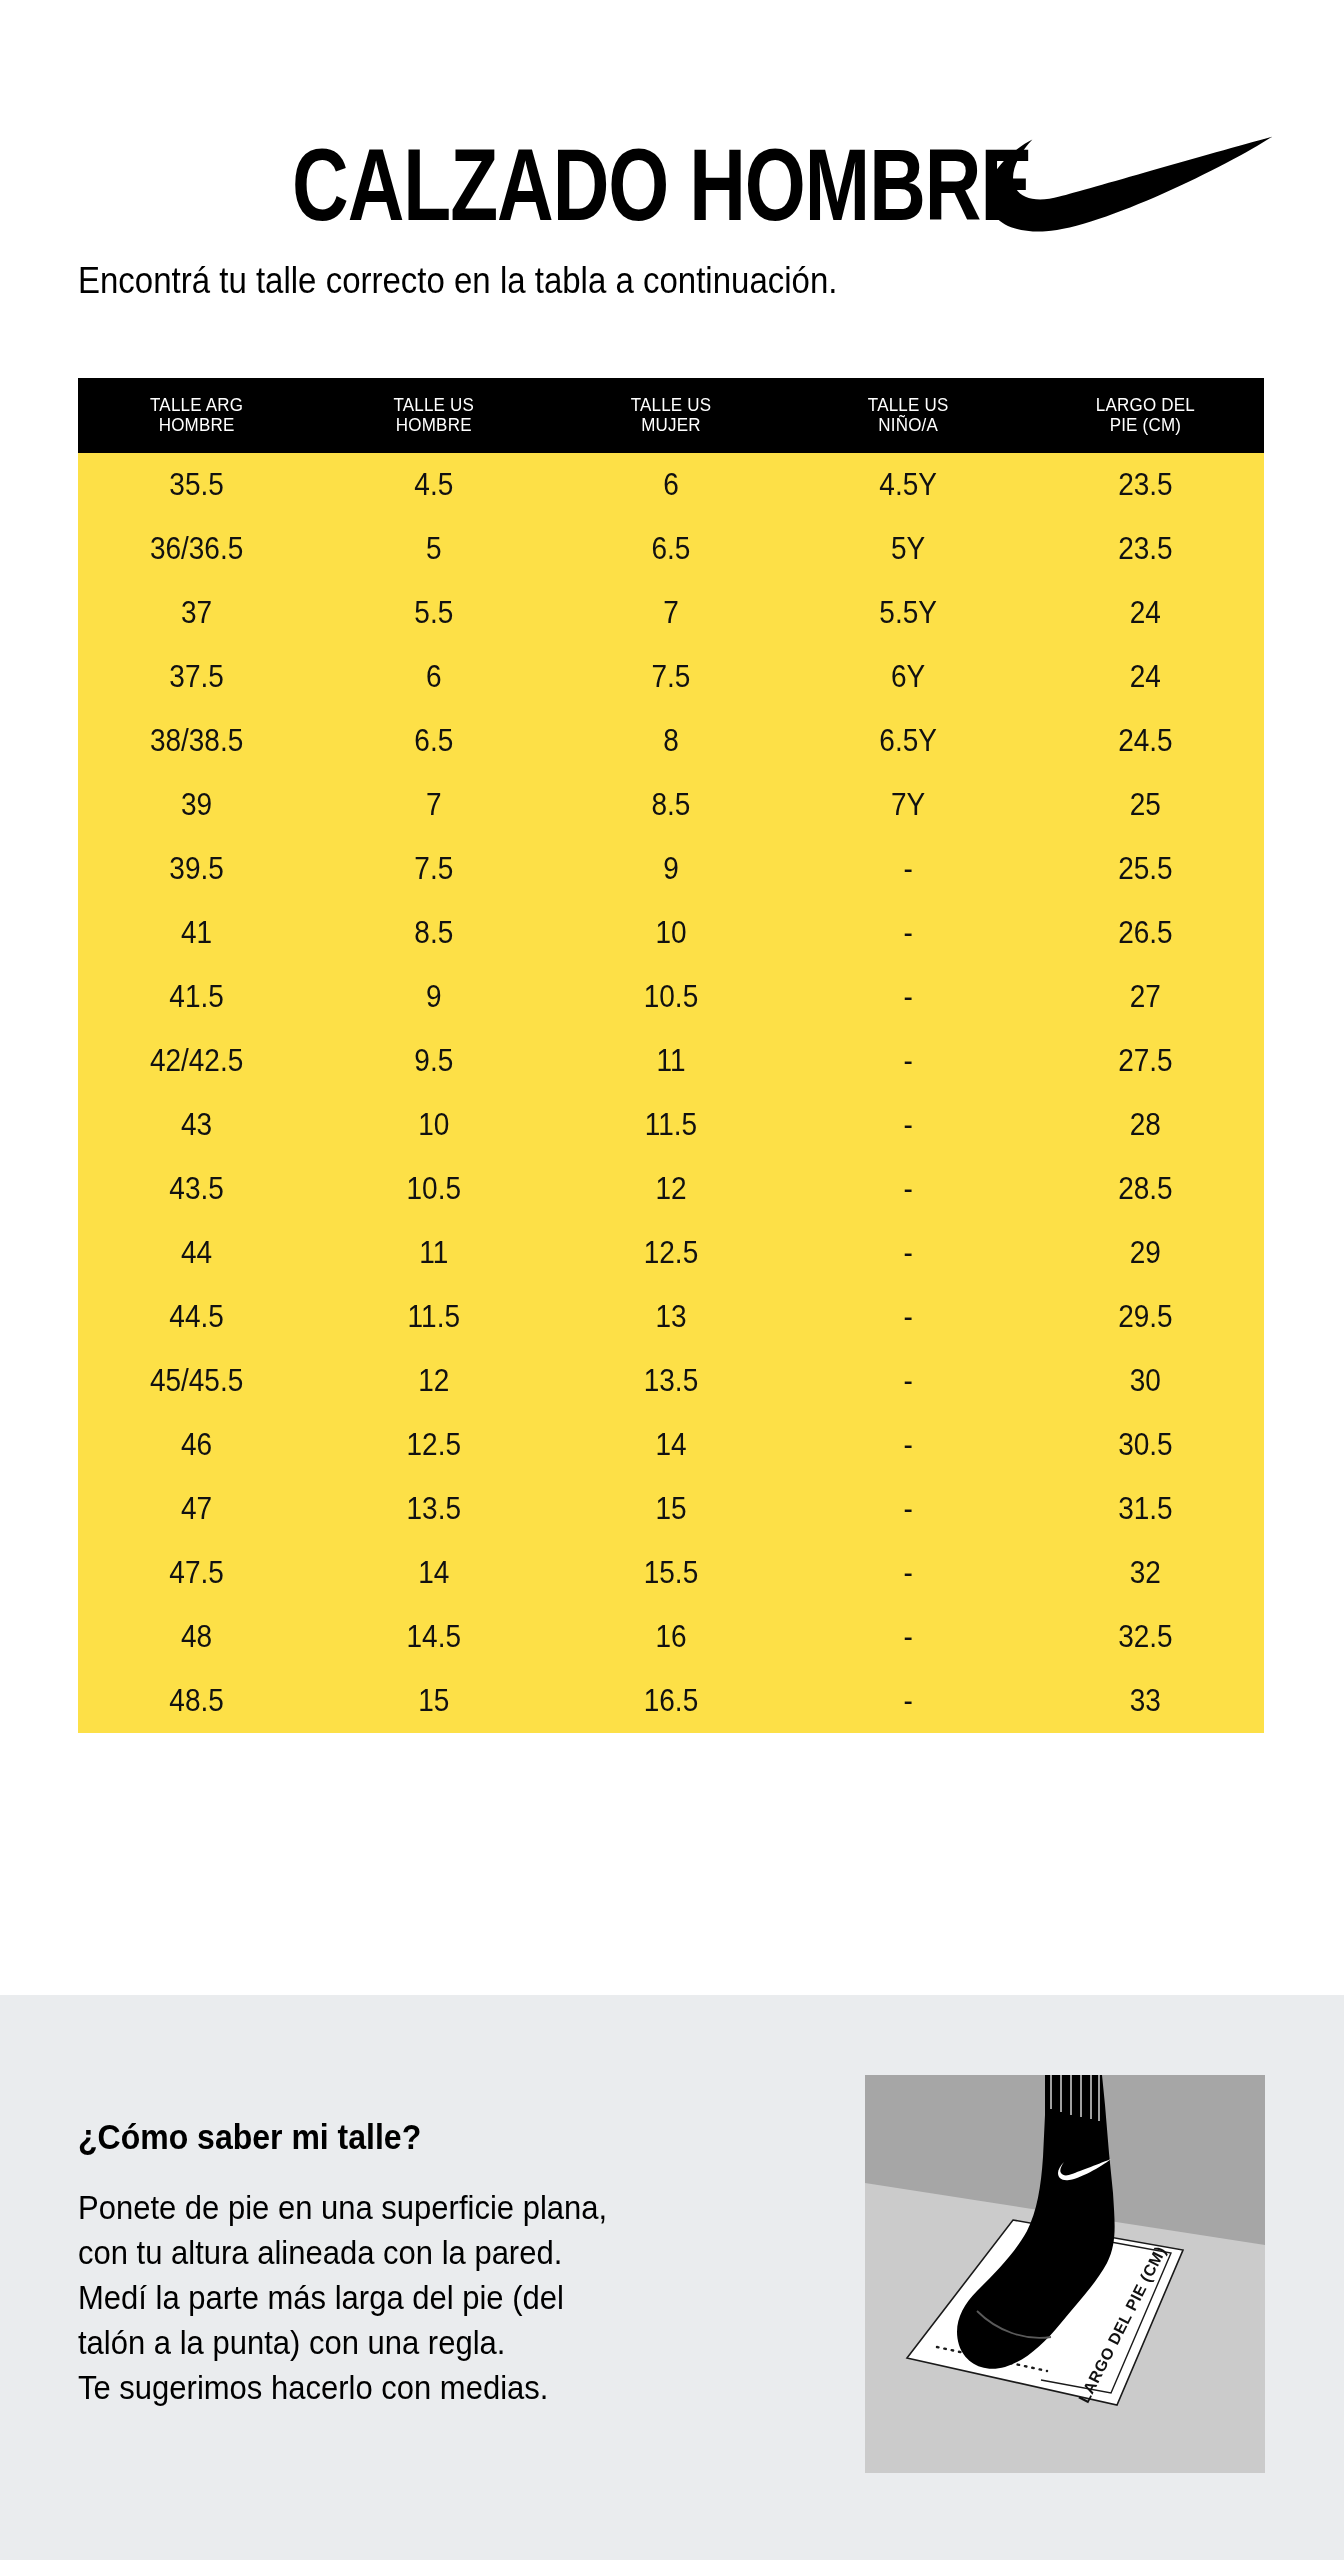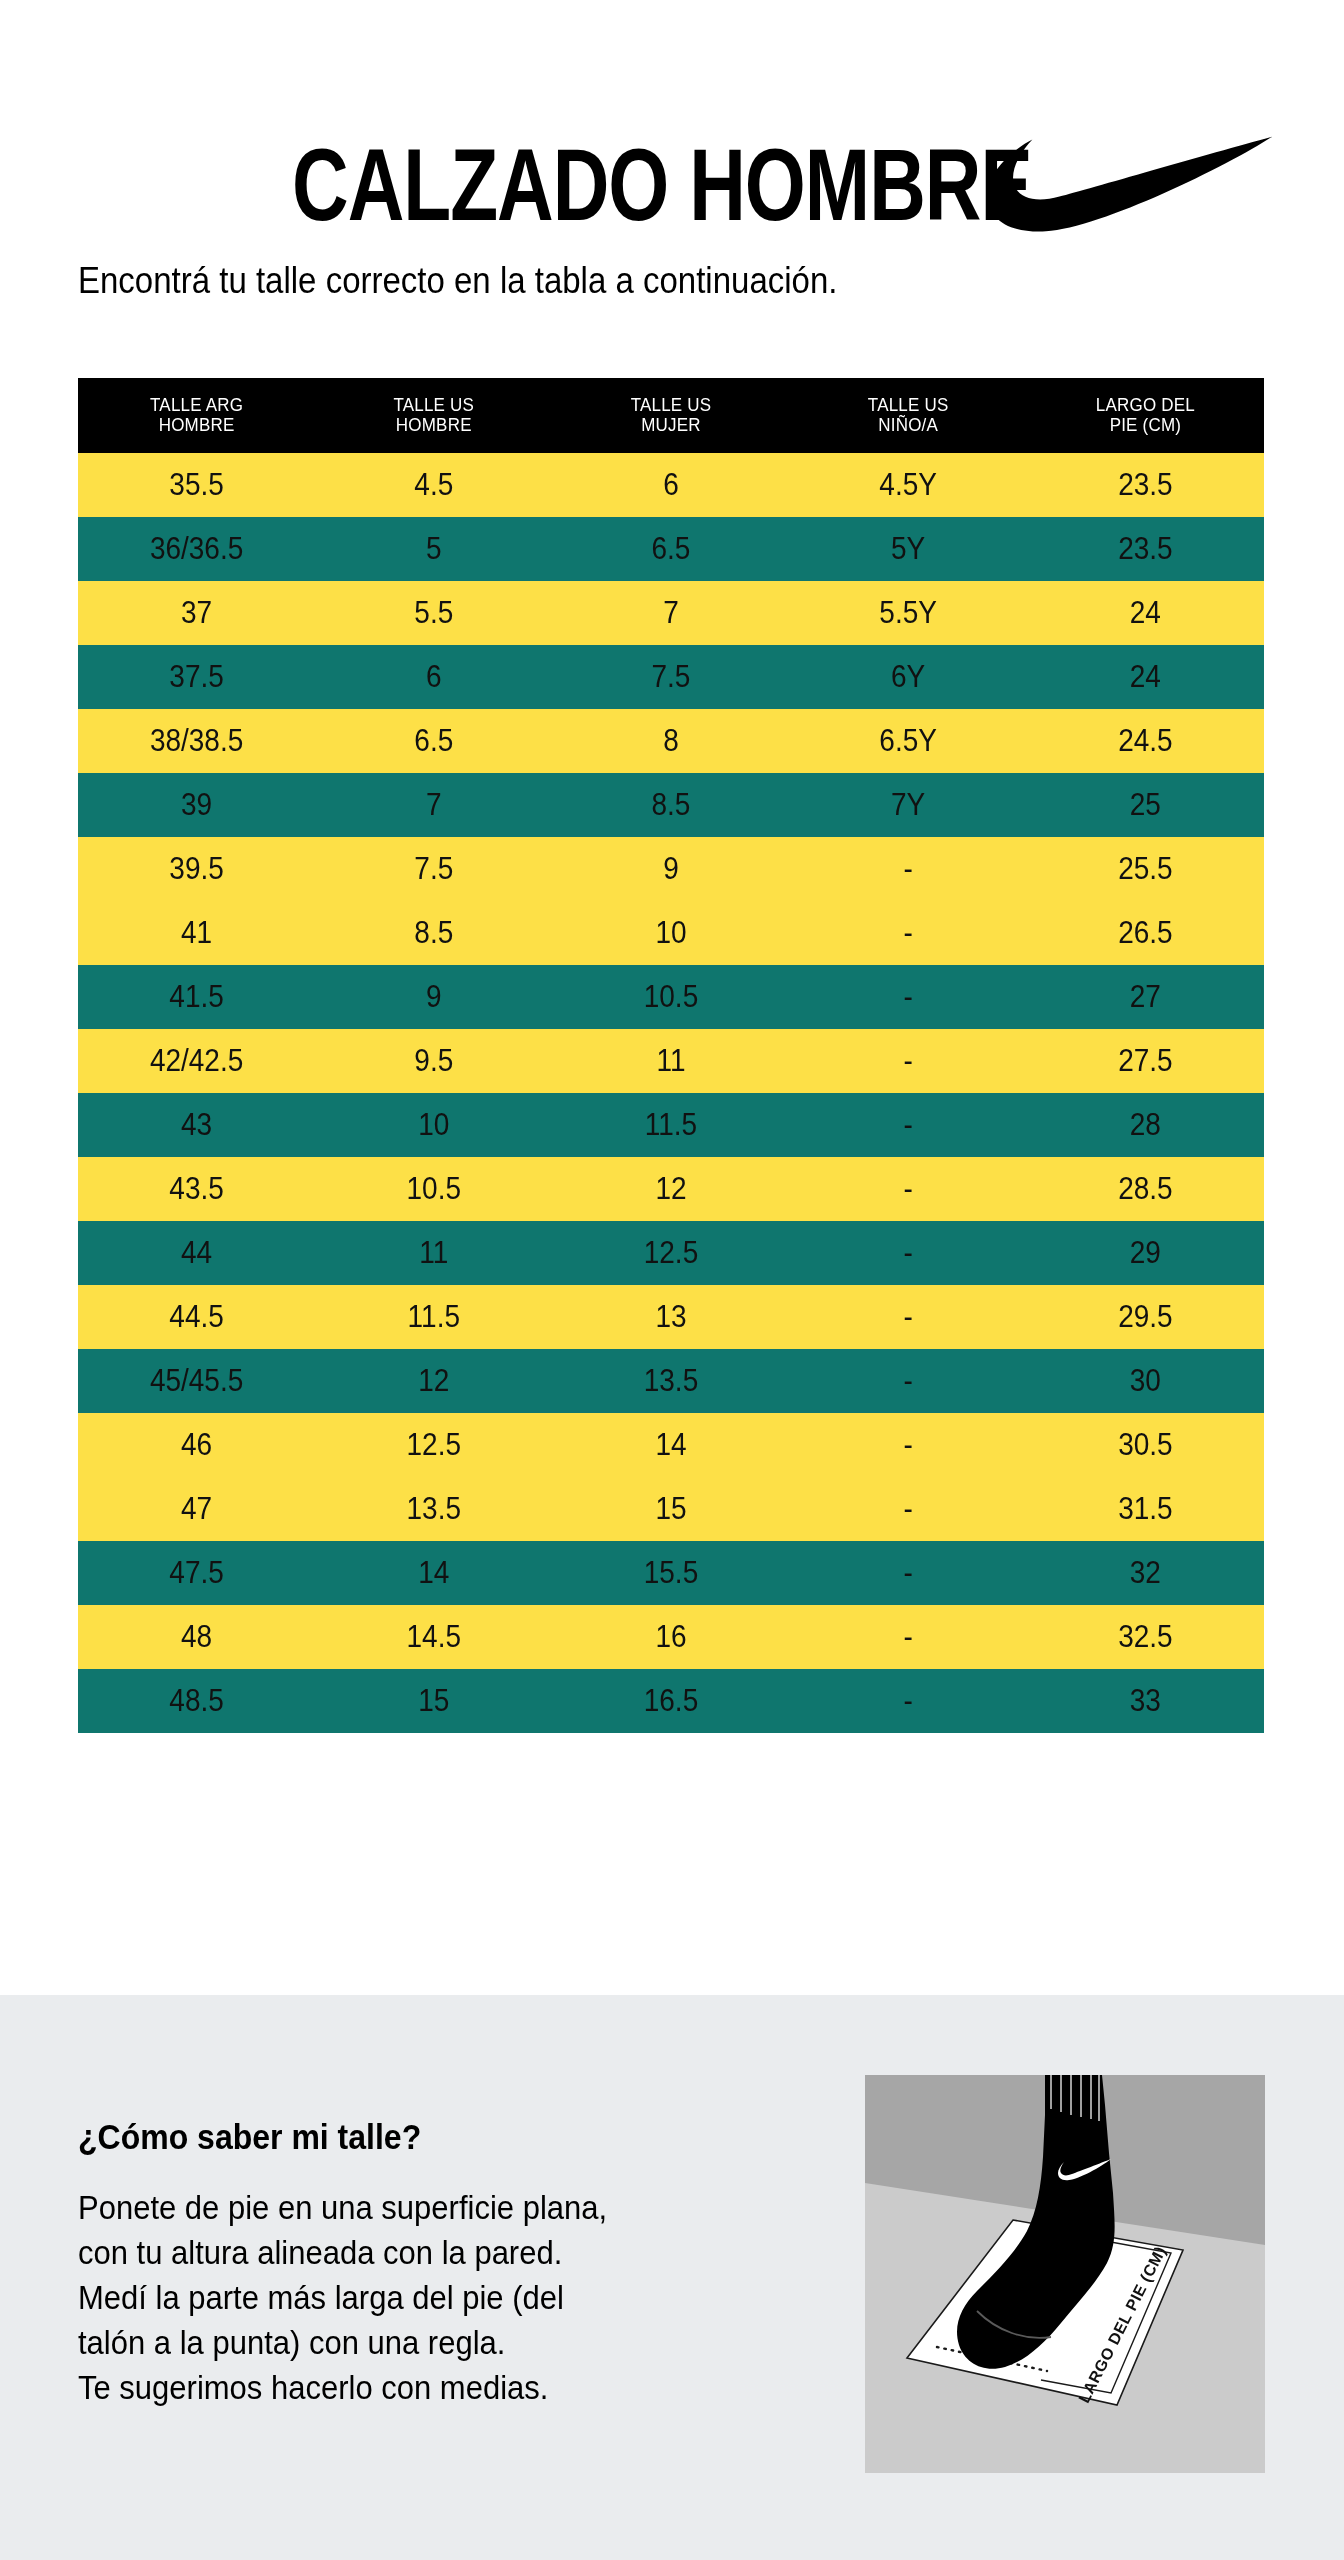--- a/index.html
+++ b/index.html
@@ -98,21 +98,21 @@
     font-weight: 400;
     text-align: center;
     vertical-align: middle;
     height: 64px;
     padding: 0;
     color: #111111;
   }
   .td-inner { display: block; transform: scaleY(1.1); }
 
   table.size-table tbody tr.shaded td { background: #fde047; }
-  table.size-table tbody tr.plain  td { background: #0f766e; }
+  table.size-table tbody tr.plain  td { background: #fde047; }
 
   
   .info-panel {
     position: absolute;
     left: 0;
     top: 1995px;
     width: 1344px;
     height: 565px;
     background: #eaecee;
   }

